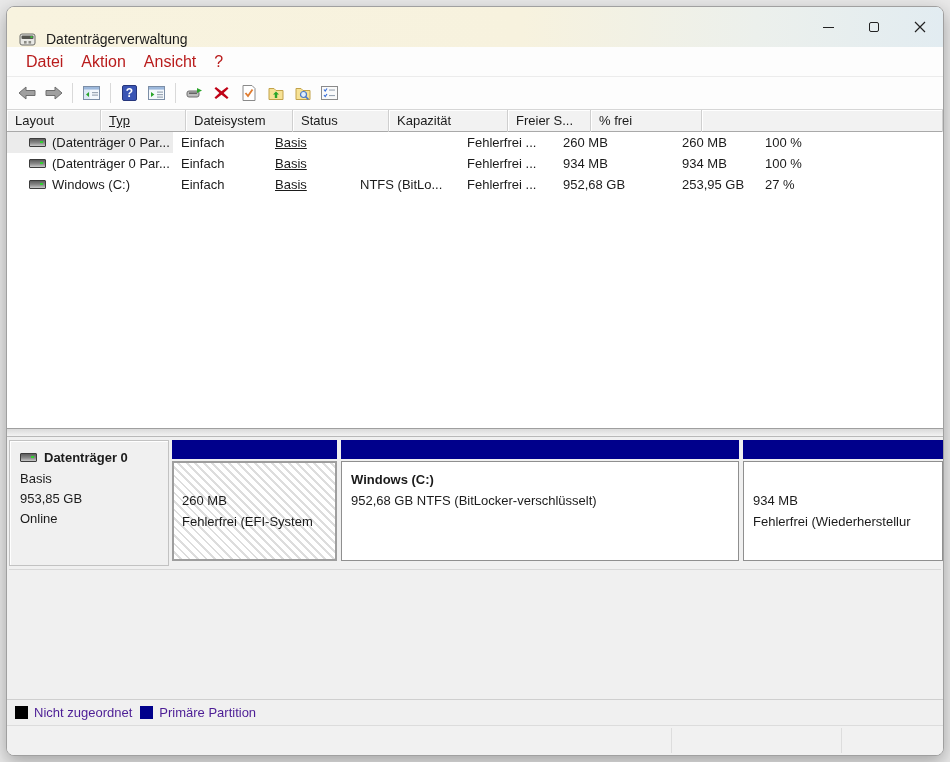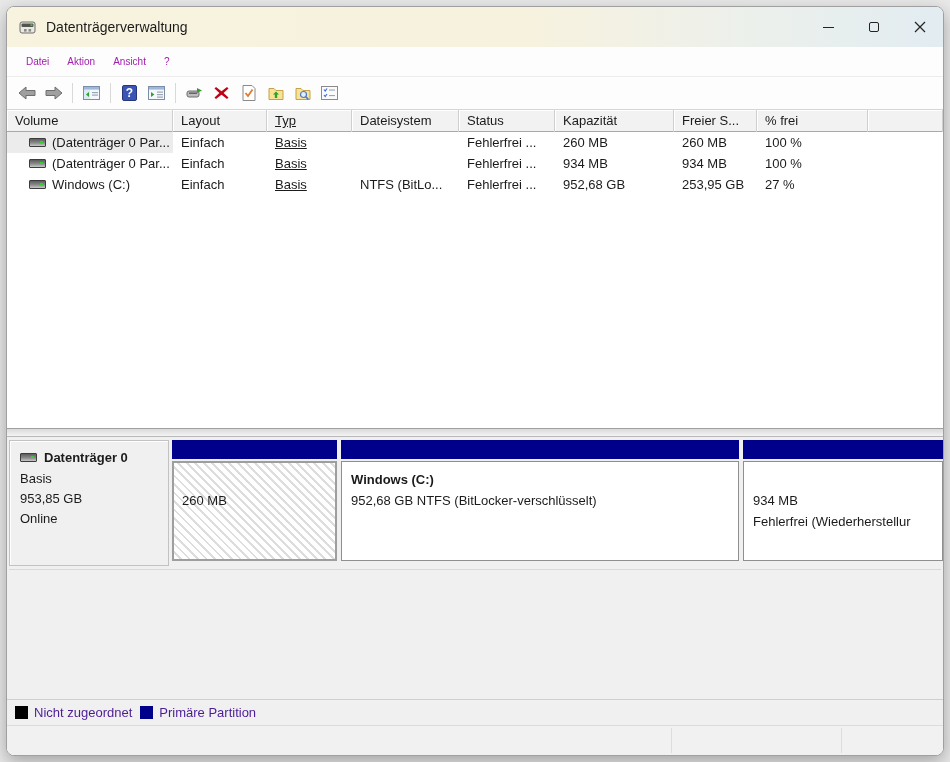--- a/index.html
+++ b/index.html
@@ -5,33 +5,33 @@
   * { box-sizing: border-box; margin: 0; padding: 0; }
   html,body { width:950px; height:762px; background:#e9e9e9; font-family:"Liberation Sans","DejaVu Sans",sans-serif; }
   .window {
     position:relative; width:938px; height:750px; margin:6px auto;
     border:1px solid #a0a0a0; border-radius:8px; overflow:hidden;
     background:#ffffff; box-shadow:0 6px 18px rgba(0,0,0,.30);
     display:flex; flex-direction:column;
   }
   
   .titlebar {
-    height:40px; flex:0 0 40px; display:flex; align-items:center;
+    height:40px; flex:0 0 40px; display:flex; align-items:flex-end;
     background:linear-gradient(90deg,#f8f3df 0%,#f7f2de 55%,#ecf0ec 80%,#e2ecf1 100%);
     padding-left:12px;
   }
   .titlebar .app-icon { margin-right:9px; }
   .titlebar .title { font-size:14px; color:#1b1b1b; }
   .win-controls { margin-left:auto; display:flex; height:100%; }
   .win-btn { width:46px; height:100%; display:flex; align-items:center; justify-content:center; cursor:default; }
   .glyph-min { width:11px; height:1px; background:#222; }
   .glyph-max { width:10px; height:10px; border:1px solid #222; border-radius:2px; }
   
   .menubar { height:30px; flex:0 0 30px; background:#fdfdfd; display:flex; align-items:center; padding-left:10px; border-bottom:1px solid #ececec; }
-  .menu-item { font-size:10px; color:#a21caf; padding:3px 9px; }
+  .menu-item { font-size:16px; color:#b91c1c; padding:3px 9px; }
   
   .toolbar { height:33px; flex:0 0 33px; background:#fdfdfd; display:flex; align-items:center; padding-left:6px; border-bottom:1px solid #d6d6d6; }
   .tbtn { width:27px; height:26px; display:flex; align-items:center; justify-content:center; }
   .tsep { width:1px; height:20px; background:#d9d9d9; margin:0 5px; }
   
   .listpane { flex:0 0 318px; background:#fff; overflow:hidden; font-size:13px; color:#1b1b1b; }
   .lrow { display:flex; }
   .hcell {
     height:22px; line-height:21px; padding-left:8px; background:#f2f2f2;
     box-shadow:inset -1px 0 0 #cfcfcf, inset 0 -1px 0 #a9a9a9, inset 1px 1px 0 #ffffff;
@@ -200,21 +200,20 @@
         <path d="M3 3.5 L4.2 5 L6 2.5" fill="none" stroke="#3a6fd8" stroke-width="1.2"></path>
         <path d="M3 9 L4.2 10.5 L6 8" fill="none" stroke="#3a6fd8" stroke-width="1.2"></path>
         <rect x="8" y="3.5" width="6" height="1.1" fill="#9aa6b4"></rect>
         <rect x="8" y="9" width="6" height="1.1" fill="#9aa6b4"></rect>
       </svg>
     </div>
   </div>
 
   <div class="listpane">
     <div class="lrow">
-      <div class="hcell c0">Volume</div>
       <div class="hcell c1">Layout</div>
       <div class="hcell c2">Typ</div>
       <div class="hcell c3">Dateisystem</div>
       <div class="hcell c4">Status</div>
       <div class="hcell c5">Kapazität</div>
       <div class="hcell c6">Freier S...</div>
       <div class="hcell c7">% frei</div>
       <div class="hcell c8"></div>
     </div>
 
@@ -278,20 +277,21 @@
           <div class="pline">Basis</div>
           <div class="pline">953,85 GB</div>
           <div class="pline">Online</div>
         </div>
 
         <div class="part-col w-p1">
           <div class="part-bar"></div>
           <div class="part-box hatched">
             <div class="part-line part-name"></div>
             <div class="part-line">260 MB</div>
+            <div class="part-line">Fehlerfrei (EFI-System</div>
           </div>
         </div>
 
         <div class="part-col w-p2">
           <div class="part-bar"></div>
           <div class="part-box">
             <div class="part-line part-name">Windows  (C:)</div>
             <div class="part-line">952,68 GB NTFS (BitLocker-verschlüsselt)</div>
           </div>
         </div>

